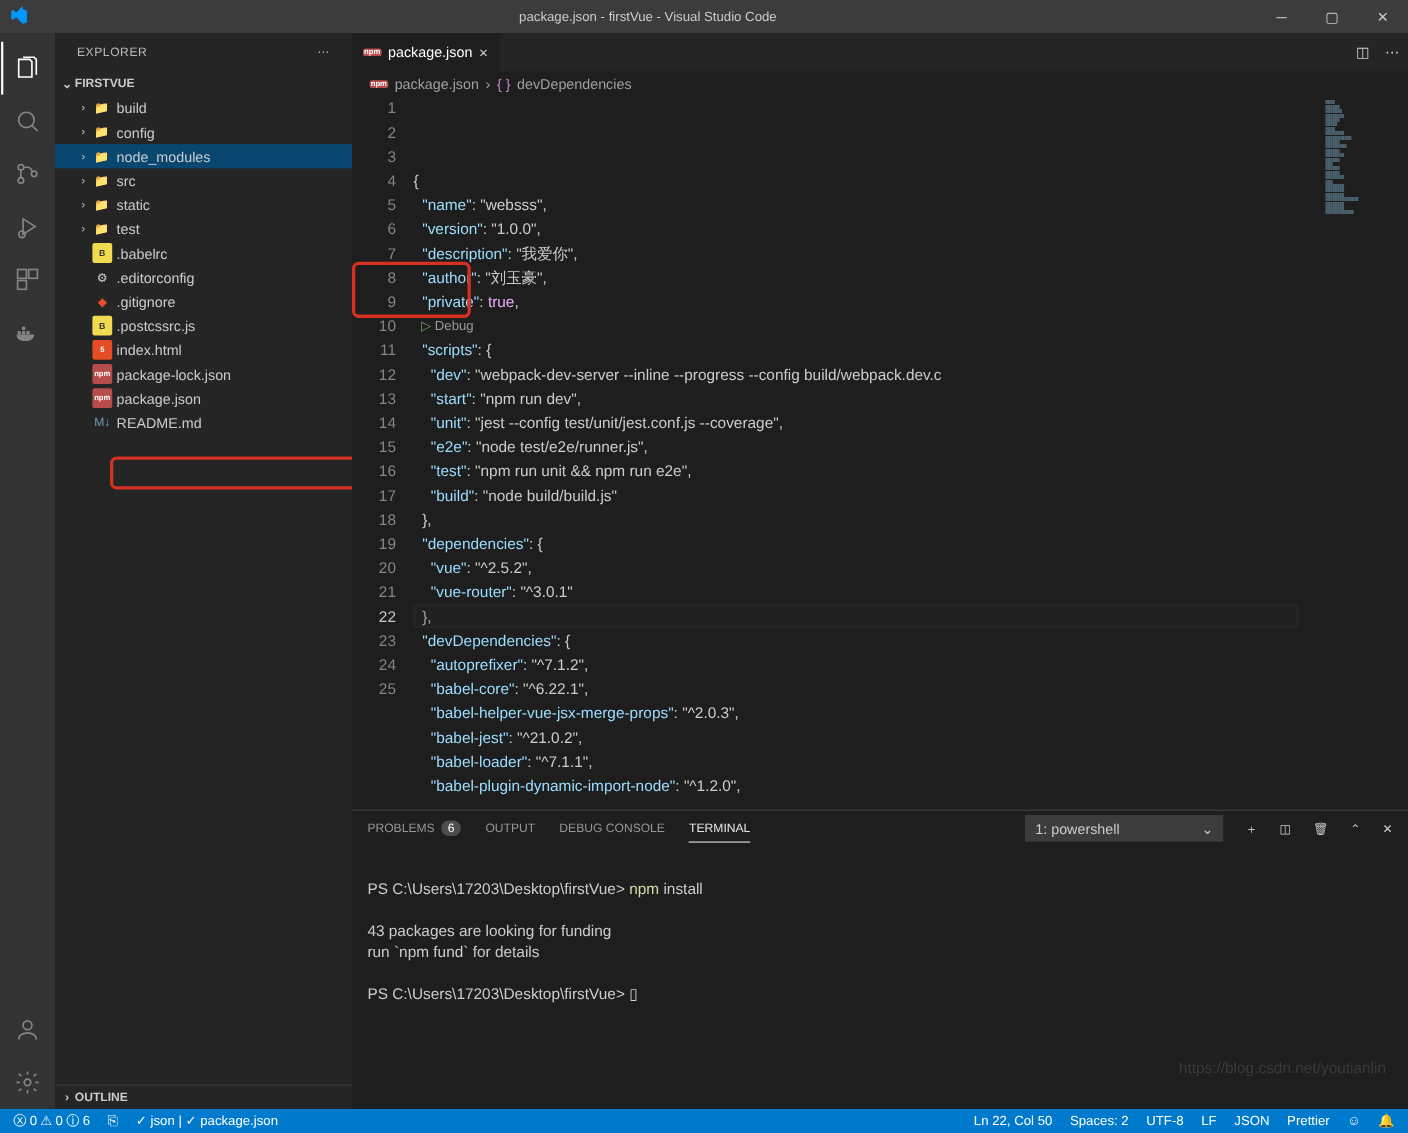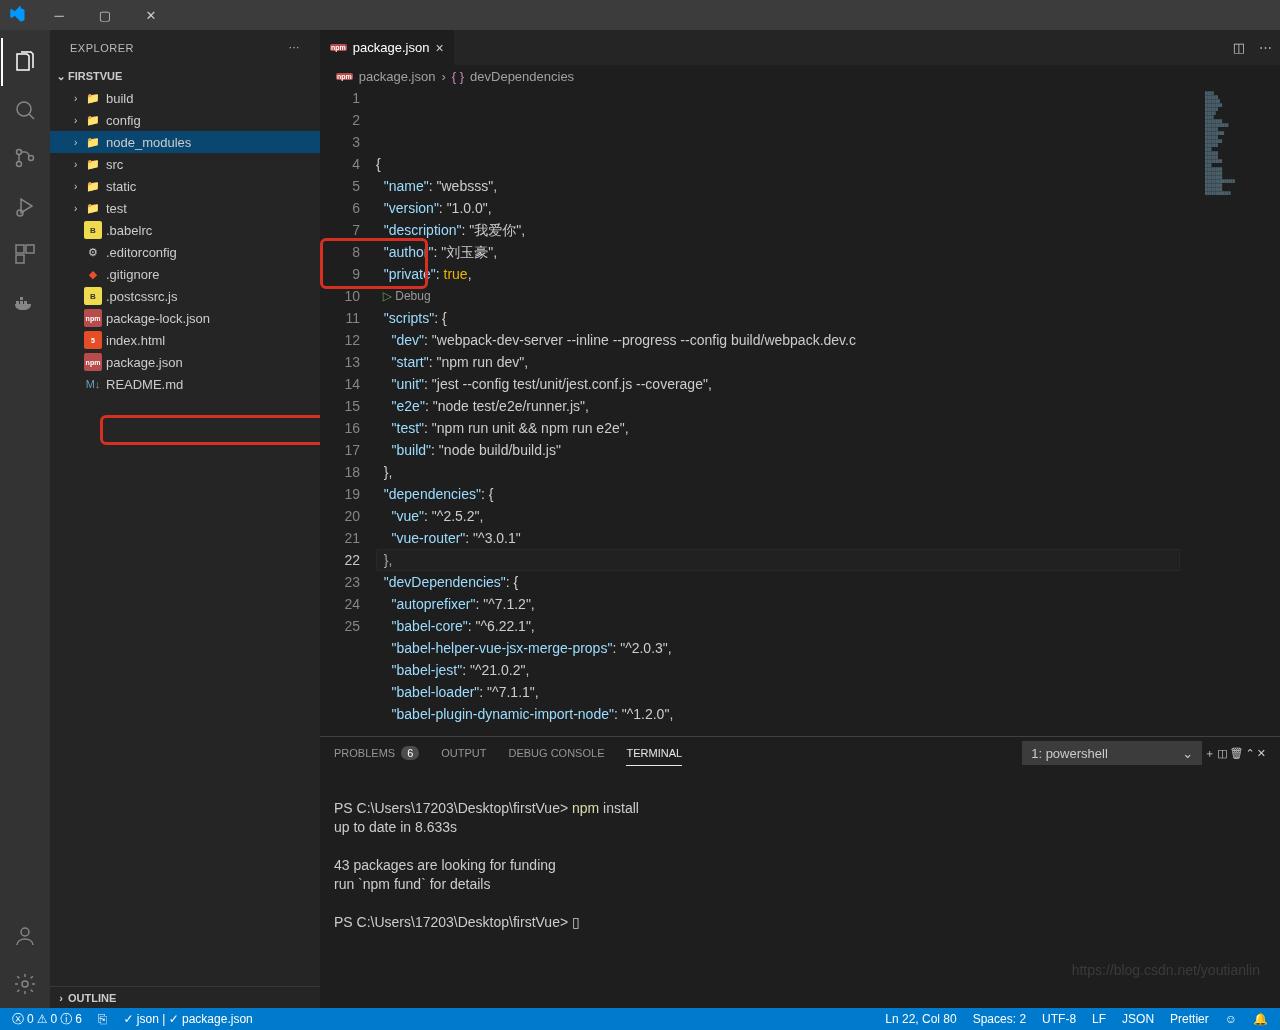--- a/index.html
+++ b/index.html
@@ -40,47 +40,48 @@
 .tab { display: flex; align-items: center; background: #1e1e1e; padding: 0 10px; font-size: 13px; color: #ffffff; gap: 6px; border-right:1px solid #252526;}
 .tab .close { font-size: 14px; color: #cccccc; }
 .tabbar-actions { margin-left: auto; display: flex; align-items: center; padding-right: 8px; gap: 14px; color:#cccccc; }
 .breadcrumb { height: 22px; display: flex; align-items: center; padding-left: 16px; font-size: 13px; color: #a0a0a0; gap: 6px; }
 .editor { flex: 1; display: flex; font-family: Consolas, monospace; font-size: 14px; overflow: hidden; position: relative; }
 .gutter { width: 56px; text-align: right; color: #858585; padding-right: 16px; line-height: 22px; }
 .gutter .cur { color: #c6c6c6; }
 .code { flex: 1; line-height: 22px; white-space: pre; position: relative; }
 .code .hl-line { position: absolute; left: 0; right: 20px; height: 22px; border: 1px solid #282828; background: #2a2a2a40; }
 .k { color: #9cdcfe; }
-.b { color: #eab308; }
+.b { color: #f0abfc; }
 .p { color: #d4d4d4; }
 .codelens { color: #999999; font-size: 12px; }
 .minimap { width: 80px; background: #1e1e1e; border-left:1px solid #1e1e1e; }
 .minimap-inner { margin:4px; opacity:0.35; font-size:3px; line-height:4px; color:#9cdcfe; }
 .panel { height: 272px; background: #1e1e1e; border-top: 1px solid #414141; display: flex; flex-direction: column; }
 .panel-tabs { height: 33px; display: flex; align-items: center; padding: 0 14px; gap: 22px; color: #969696; font-size: 11px; border-bottom: 1px solid #1e1e1e; }
 .panel-tab { padding: 6px 0; }
 .panel-tab.active { color: #e7e7e7; border-bottom: 1px solid #e7e7e7; }
 .badge { background: #4d4d4d; color: #fff; border-radius: 10px; padding: 1px 6px; font-size: 11px; margin-left: 6px; }
-.panel-actions { margin-left: auto; display: flex; align-items: center; gap: 2px; color: #cccccc; }
+.panel-actions { margin-left: auto; display: flex; align-items: center; gap: 20px; color: #cccccc; }
 .panel-select { background: #3c3c3c; border: 1px solid #3c3c3c; color: #cccccc; height: 24px; width: 180px; display:flex; align-items:center; padding:0 8px; font-size:13px; justify-content:space-between;}
 .term { flex: 1; padding: 10px 14px; font-family: Consolas, monospace; font-size: 14px; line-height: 19px; color: #cccccc; }
 .term .y2 { color: #dcdcaa; }
 .statusbar { height: 22px; background: #007acc; display: flex; align-items: center; color: #ffffff; font-size: 12px; padding: 0 8px; gap: 8px; }
 .statusbar .sbi { display: flex; align-items: center; gap: 3px; padding: 0 4px; }
 .statusbar .spacer { flex: 1; }
 .watermark { position:absolute; right:20px; bottom:30px; color:#7a7a7a; font-size:14px; opacity:.3; }
 svg { display:block; }
 </style>
 </head>
 <body>
 
 <div class="titlebar">
   <svg class="titlebar-logo" viewBox="0 0 24 24">
       <path fill="#0098ff" d="M17 3l5 2v14l-5 2-8-8-4 3-2-1V5l2-1 4 3 8-8z"></path>
     </svg>
+  <div class="titlebar-title">package.json - firstVue - Visual Studio Code</div>
   <div class="titlebar-controls">
     <div class="tb-btn">─</div>
     <div class="tb-btn">▢</div>
     <div class="tb-btn">✕</div>
   </div>
 </div>
 
 <div class="main">
 
   <div class="activitybar">
@@ -196,27 +197,27 @@
           <span class="ficon git">◆</span>
           <span>.gitignore</span>
         </div>
         <div class="tree-row indent1">
           <span class="chev"></span>
           <span class="ficon js">B</span>
           <span>.postcssrc.js</span>
         </div>
         <div class="tree-row indent1">
           <span class="chev"></span>
+          <span class="ficon html">5</span>
+          <span>index.html</span>
+        </div>
+        <div class="tree-row indent1">
+          <span class="chev"></span>
           <span class="ficon json">npm</span>
           <span>package-lock.json</span>
-        </div>
-        <div class="tree-row indent1">
-          <span class="chev"></span>
-          <span class="ficon html">5</span>
-          <span>index.html</span>
         </div>
         <div class="tree-row indent1">
           <span class="chev"></span>
           <span class="ficon json">npm</span>
           <span>package.json</span>
         </div>
         <div class="tree-row indent1">
           <span class="chev"></span>
           <span class="ficon md">M↓</span>
           <span>README.md</span>
@@ -300,38 +301,37 @@
           <span>＋</span>
           <span>◫</span>
           <span>🗑</span>
           <span>⌃</span>
           <span>✕</span>
         </div>
       </div>
       <div class="term" id="term">
           <div>&nbsp;</div>
           <div>PS C:\Users\17203\Desktop\firstVue&gt; <span class="y2">npm</span> install</div>
-          <div>up to date in 8.633s</div>
           <div>&nbsp;</div>
           <div>43 packages are looking for funding</div>
           <div>  run `npm fund` for details</div>
           <div>&nbsp;</div>
           <div>PS C:\Users\17203\Desktop\firstVue&gt; ▯</div>
         </div>
     </div>
     <div class="watermark">https://blog.csdn.net/youtianlin</div>
   </div>
 </div>
 
 <div class="statusbar">
   <div class="sbi">ⓧ <span>0</span> ⚠ <span>0</span> ⓘ <span>6</span></div>
   <div class="sbi">⎘</div>
   <div class="sbi">✓ json | ✓ package.json</div>
   <div class="spacer"></div>
-  <div class="sbi">Ln 22, Col 80</div>
+  <div class="sbi">Ln 22, Col 50</div>
   <div class="sbi">Spaces: 2</div>
   <div class="sbi">UTF-8</div>
   <div class="sbi">LF</div>
   <div class="sbi">JSON</div>
   <div class="sbi">Prettier</div>
   <div class="sbi">☺</div>
   <div class="sbi">🔔</div>
 </div>
 
 </body></html>

